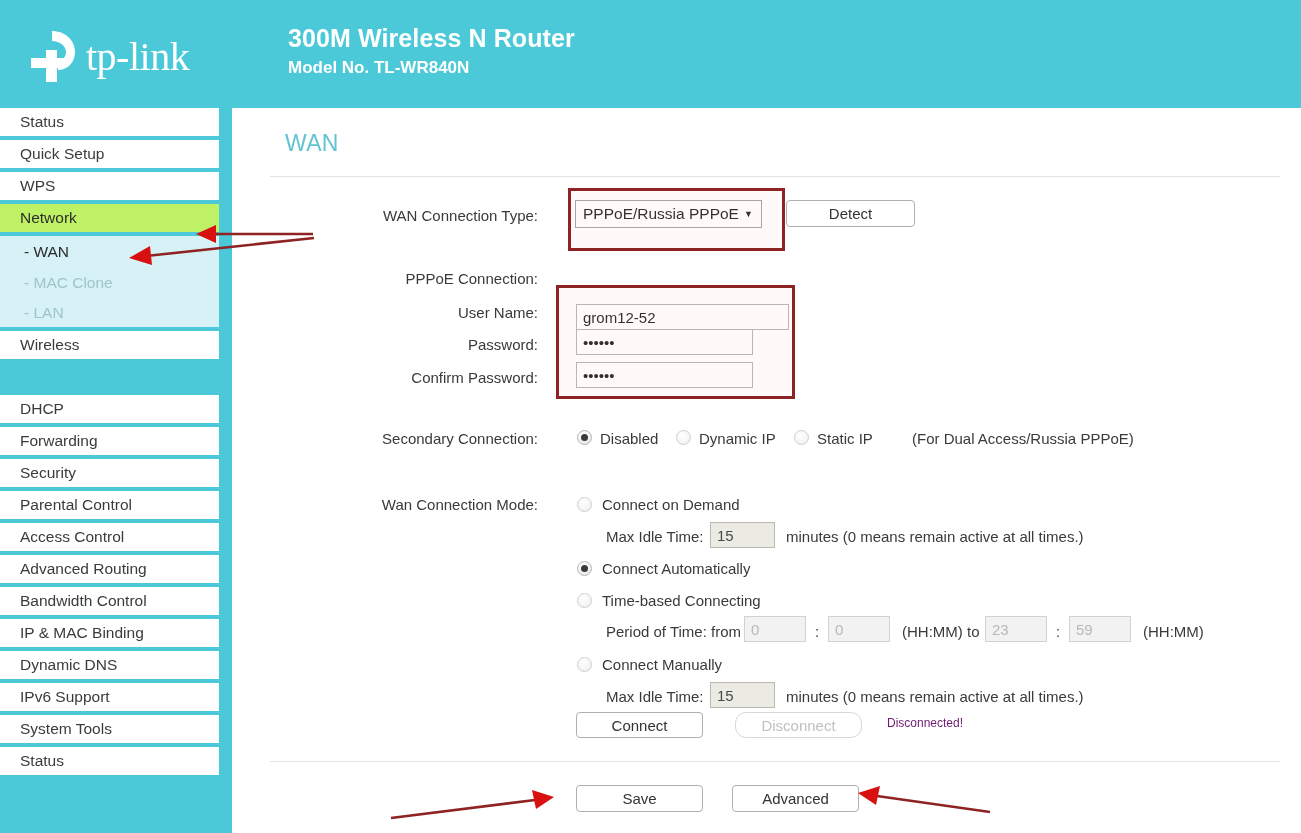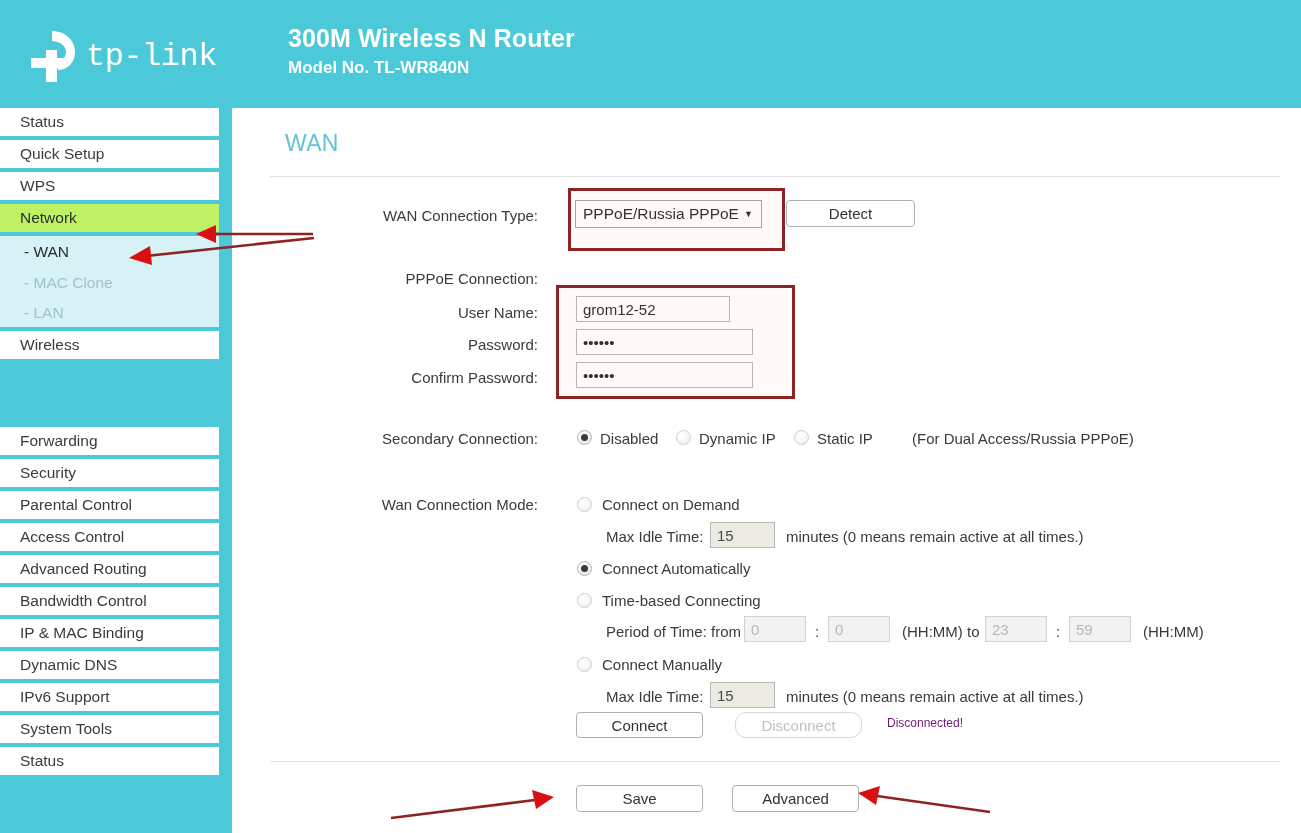--- a/index.html
+++ b/index.html
@@ -29,26 +29,26 @@
     display: flex;
     align-items: center;
   }
   #logo-mark {
     position: relative;
     width: 62px; height: 62px;
     flex: none;
   }
   #logo-mark svg { display: block; }
   #logo-text {
-    font-size: 32px;
+    font-size: 40px;
     font-weight: 400;
     color: #ffffff;
     letter-spacing: -0.5px;
     margin-left: 2px;
-    font-family: Liberation Mono, monospace;
+    font-family: Liberation Serif, serif;
   }
   #header-titles {
     position: absolute;
     left: 288px; top: 22px;
   }
   #product-name {
     font-size: 25px;
     font-weight: bold;
     color: #ffffff;
     line-height: 32px;
@@ -282,20 +282,23 @@
     </div>
   <div class="menu-item sub dim" style="top:159px;height:31px;">
       <span>- MAC Clone</span>
     </div>
   <div class="menu-item sub dim" style="top:190px;height:31px;border-bottom:2px solid #4cc9d8;">
       <span>- LAN</span>
     </div>
   <div class="menu-item top-level" style="top:223px;">
       <span>Wireless</span>
     </div>
+  <div class="menu-item top-level" style="top:287px;">
+      <span>DHCP</span>
+    </div>
   <div class="menu-item top-level" style="top:319px;">
       <span>Forwarding</span>
     </div>
   <div class="menu-item top-level" style="top:351px;">
       <span>Security</span>
     </div>
   <div class="menu-item top-level" style="top:383px;">
       <span>Parental Control</span>
     </div>
   <div class="menu-item top-level" style="top:415px;">
@@ -334,21 +337,21 @@
   <div class="select-shell" style="left:343px; top:92px; width:187px; height:28px;">
     <span>PPPoE/Russia PPPoE</span>
     <span class="select-caret">▼</span>
   </div>
 
   <div class="tl-button" style="left:554px; top:92px; width:129px; height:27px;">Detect</div>
 
   <div class="row-label" style="left:0px; top:196px; width:306px;">User Name:</div>
 
   <div class="row-label" style="left:0px; top:162px; width:306px;">PPPoE Connection:</div>
-  <input class="tl-input" style="left: 344px; top: 188px; width: 154px; height: 26px;" type="text" value="grom12-52">
+  <input class="tl-input" style="left: 344px; top: 196px; width: 213px; height: 26px;" type="text" value="grom12-52">
 
   <div class="row-label" style="left:0px; top:228px; width:306px;">Password:</div>
   <input class="tl-input" style="left: 344px; top: 221px; width: 177px; height: 26px;" type="text" value="••••••">
 
   <div class="row-label" style="left:0px; top:261px; width:306px;">Confirm Password:</div>
   <input class="tl-input" style="left: 344px; top: 254px; width: 177px; height: 26px;" type="text" value="••••••">
 
   <div class="row-label" style="left:0px; top:322px; width:306px;">Secondary Connection:</div>
 
   <span class="radio checked" style="left:345px; top:322px;"></span>

